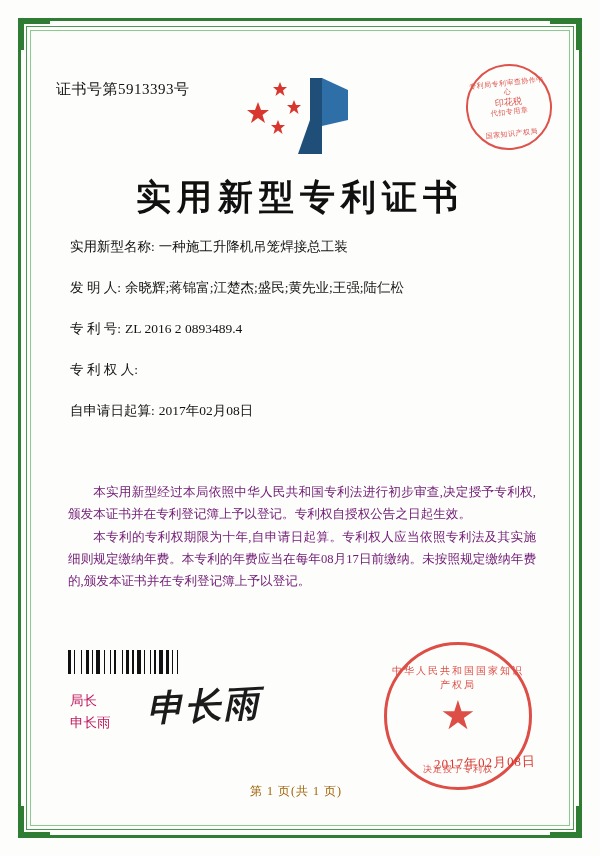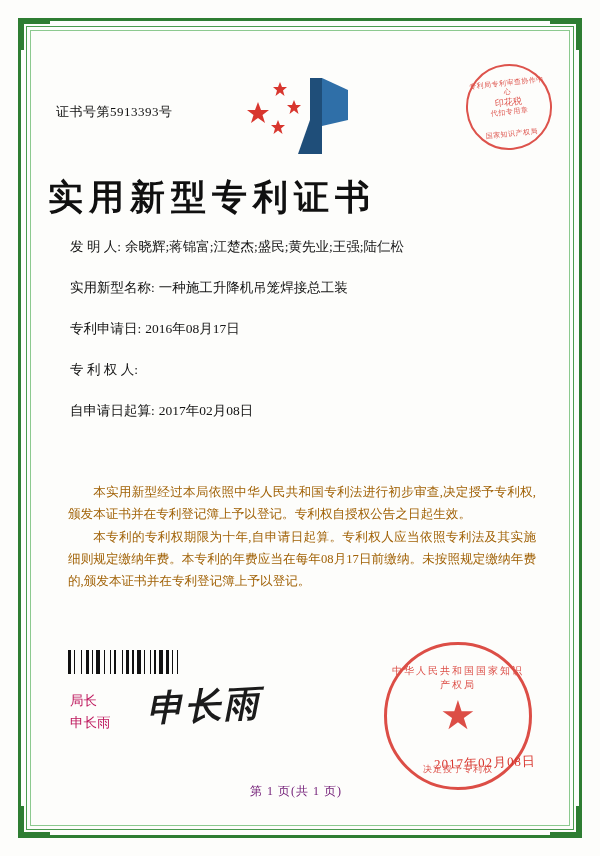--- a/index.html
+++ b/index.html
@@ -64,22 +64,22 @@
     position: absolute;
     left: 42px;
     top: 42px;
     right: 42px;
     bottom: 42px;
   }
 
   .cert-no {
     position: absolute;
     left: 14px;
-    top: 61px;
-    font-size: 13px;
+    top: 38px;
+    font-size: 15px;
     letter-spacing: 0.5px;
     color: #111;
   }
 
   
   .logo {
     position: absolute;
     left: 50%;
     top: 26px;
     transform: translateX(-50%);
@@ -101,23 +101,24 @@
     opacity: 0.85;
     transform: rotate(-6deg);
   }
   .seal-top .l1 { font-size: 7px; margin-top: 13px; letter-spacing: 0.5px; line-height: 1.25; }
   .seal-top .l2 { font-size: 9px; line-height: 1.3; }
   .seal-top .l3 { font-size: 7px; letter-spacing: 0.5px; line-height: 1.25; }
 
   
   .title {
     position: absolute;
-    left: 6px;
+    left: 0;
     right: 0;
     top: 132px;
+    text-align: center;
     font-size: 35px;
     font-weight: bold;
     letter-spacing: 6px;
     color: #101010;
     font-family: "DejaVu Serif", serif;
   }
 
   
   .fields {
     position: absolute;
@@ -142,21 +143,21 @@
 
   
   .paras {
     position: absolute;
     left: 26px;
     right: 22px;
     top: 440px;
     font-size: 12.6px;
     line-height: 1.72;
     text-align: justify;
-    color: #a16207;
+    color: #701a75;
   }
   .paras p {
     margin: 0 0 2px 0;
     text-indent: 2em;
   }
 
   
   .barcode {
     position: absolute;
     left: 26px;
@@ -237,21 +238,21 @@
   }
 
   
   .footer {
     position: absolute;
     left: 0;
     right: 8px;
     bottom: 14px;
     text-align: center;
     font-size: 12px;
-    color: #701a75;
+    color: #a16207;
     letter-spacing: 1px;
   }
 </style>
 </head>
 <body>
 
 <div class="page">
 
   <div class="border-outer"></div>
   <div class="border-inner"></div>
@@ -285,30 +286,30 @@
       <div class="l1">专利局专利审查协作中心</div>
       <div class="l2">印花税</div>
       <div class="l3">代扣专用章</div>
       <div class="l1">国家知识产权局</div>
     </div>
 
     <div class="title">实用新型专利证书</div>
 
     <div class="fields">
       <div class="field-row">
+        <span class="field-label">实用新型名称:</span>
+        <span class="field-value">一种施工升降机吊笼焊接总工装</span>
+      </div>
+      <div class="field-row">
         <span class="field-label">发 明 人:</span>
         <span class="field-value">余晓辉;蒋锦富;江楚杰;盛民;黄先业;王强;陆仁松</span>
       </div>
       <div class="field-row">
-        <span class="field-label">实用新型名称:</span>
-        <span class="field-value">一种施工升降机吊笼焊接总工装</span>
-      </div>
-      <div class="field-row">
-        <span class="field-label">专利申请日:</span>
-        <span class="field-value">2016年08月17日</span>
+        <span class="field-label">专 利 号:</span>
+        <span class="field-value">ZL 2016 2 0893489.4</span>
       </div>
       <div class="field-row">
         <span class="field-label">专 利 权 人:</span>
       </div>
       <div class="field-row">
         <span class="field-label">自申请日起算:</span>
         <span class="field-value">2017年02月08日</span>
       </div>
     </div>
 

